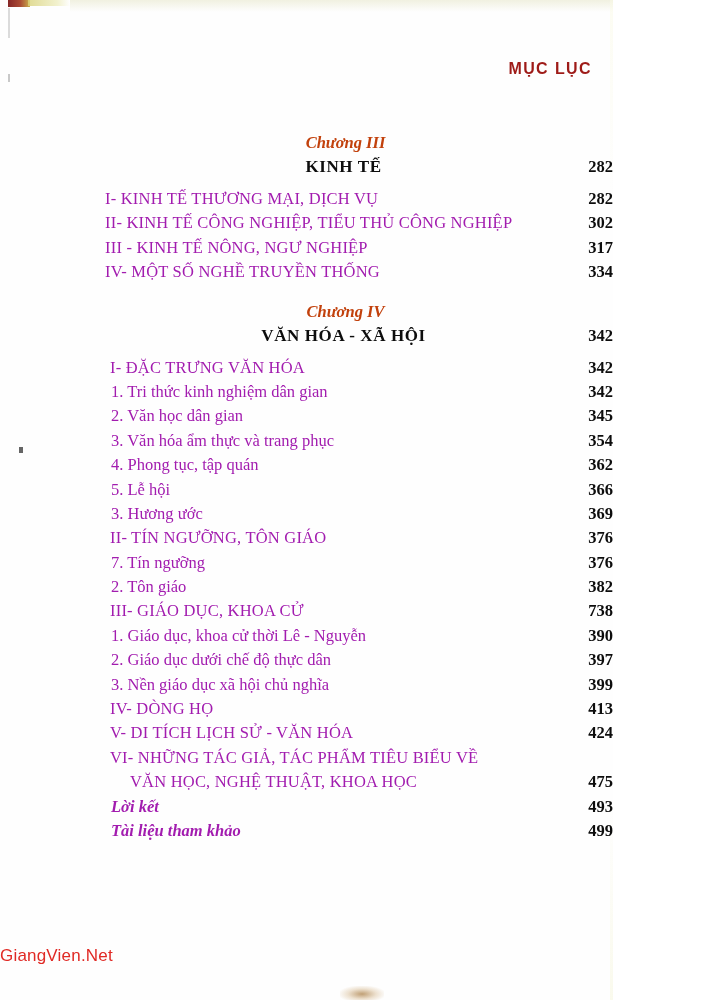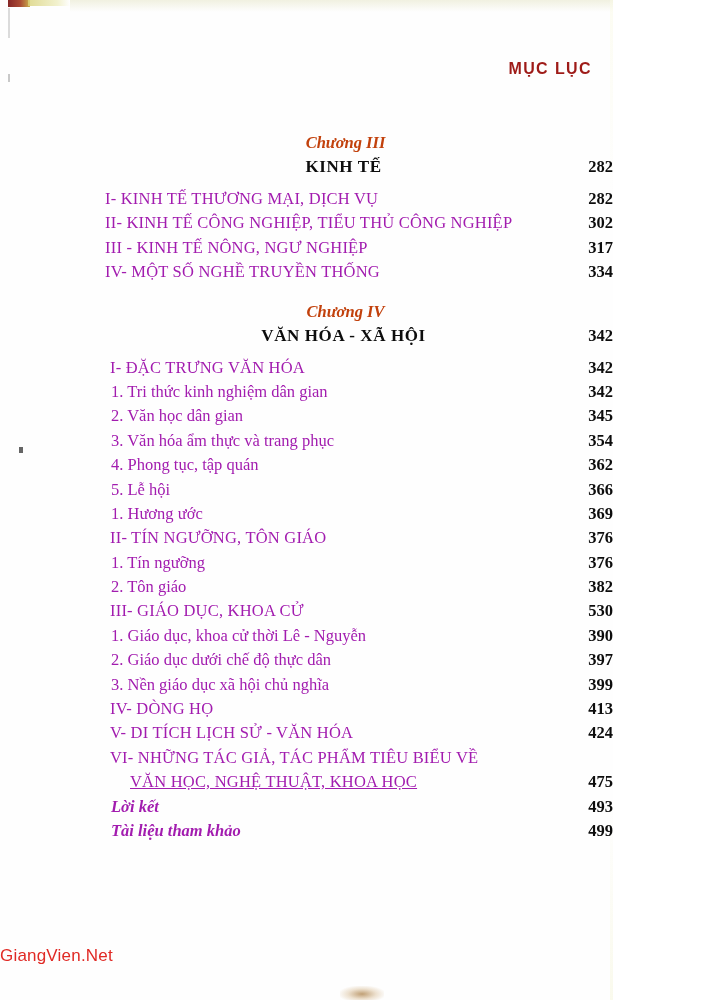--- a/index.html
+++ b/index.html
@@ -137,21 +137,21 @@
     left: 105px;
     top: 0;
     font-size: 16.5px;
     color: #a21caf;
     line-height: 24.4px;
     white-space: nowrap;
   }
   .entry.lvl-roman .label { left: 110px; letter-spacing: .2px; }
   .entry.lvl-num .label   { left: 111px; }
   .entry.lvl-romanA .label{ left: 105px; letter-spacing: .2px; }
-  .entry.lvl-cont .label  { left: 130px; letter-spacing: .2px; text-decoration: underline; }
+  .entry.lvl-cont .label  { left: 130px; letter-spacing: .2px; }
   .entry.lvl-ital .label  { left: 111px; font-style: italic; font-weight: bold; }
 
   .page-num {
     position: absolute;
     left: 0; top: 0;
     width: 707px;
     text-align: right;
     padding-right: 94px;
     box-sizing: border-box;
     font-weight: bold;
@@ -253,38 +253,38 @@
         </div>
         <div class="entry lvl-num">
           <span class="label">4. Phong tục, tập quán</span>
           <span class="page-num">362</span>
         </div>
         <div class="entry lvl-num">
           <span class="label">5. Lễ hội</span>
           <span class="page-num">366</span>
         </div>
         <div class="entry lvl-num">
-          <span class="label">1. Hương ước</span>
+          <span class="label">3. Hương ước</span>
           <span class="page-num">369</span>
         </div>
         <div class="entry lvl-roman">
           <span class="label">II- TÍN NGƯỠNG, TÔN GIÁO</span>
           <span class="page-num">376</span>
         </div>
         <div class="entry lvl-num">
-          <span class="label">1. Tín ngưỡng</span>
+          <span class="label">7. Tín ngưỡng</span>
           <span class="page-num">376</span>
         </div>
         <div class="entry lvl-num">
           <span class="label">2. Tôn giáo</span>
           <span class="page-num">382</span>
         </div>
         <div class="entry lvl-roman">
           <span class="label">III- GIÁO DỤC, KHOA CỬ</span>
-          <span class="page-num">530</span>
+          <span class="page-num">738</span>
         </div>
         <div class="entry lvl-num">
           <span class="label">1. Giáo dục, khoa cử thời Lê - Nguyễn</span>
           <span class="page-num">390</span>
         </div>
         <div class="entry lvl-num">
           <span class="label">2. Giáo dục dưới chế độ thực dân</span>
           <span class="page-num">397</span>
         </div>
         <div class="entry lvl-num">

